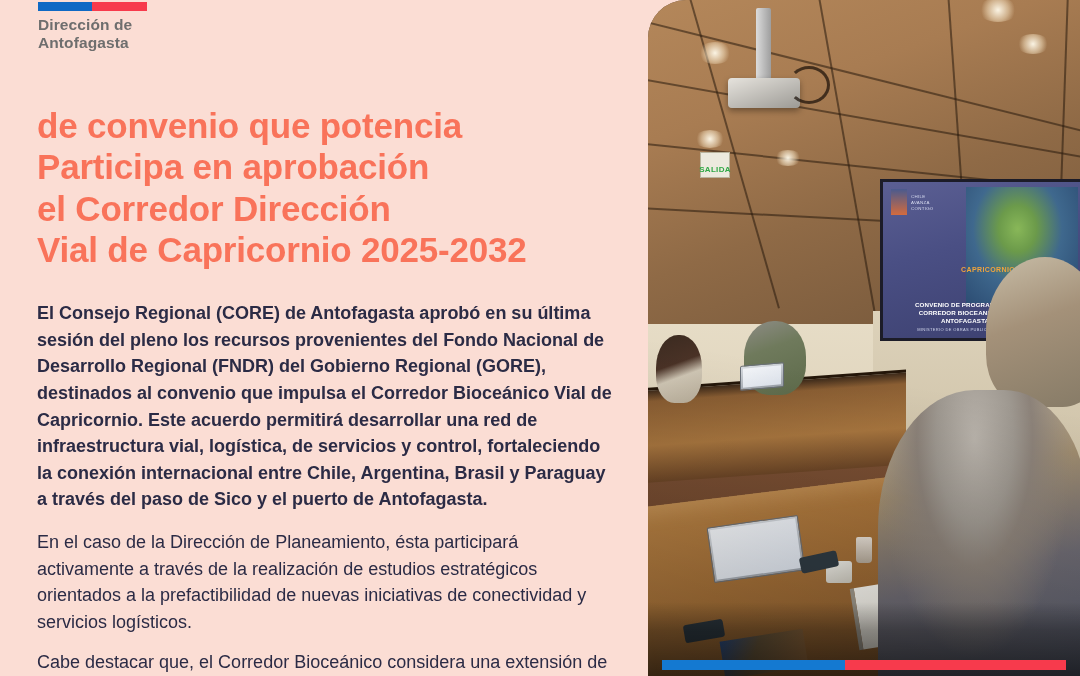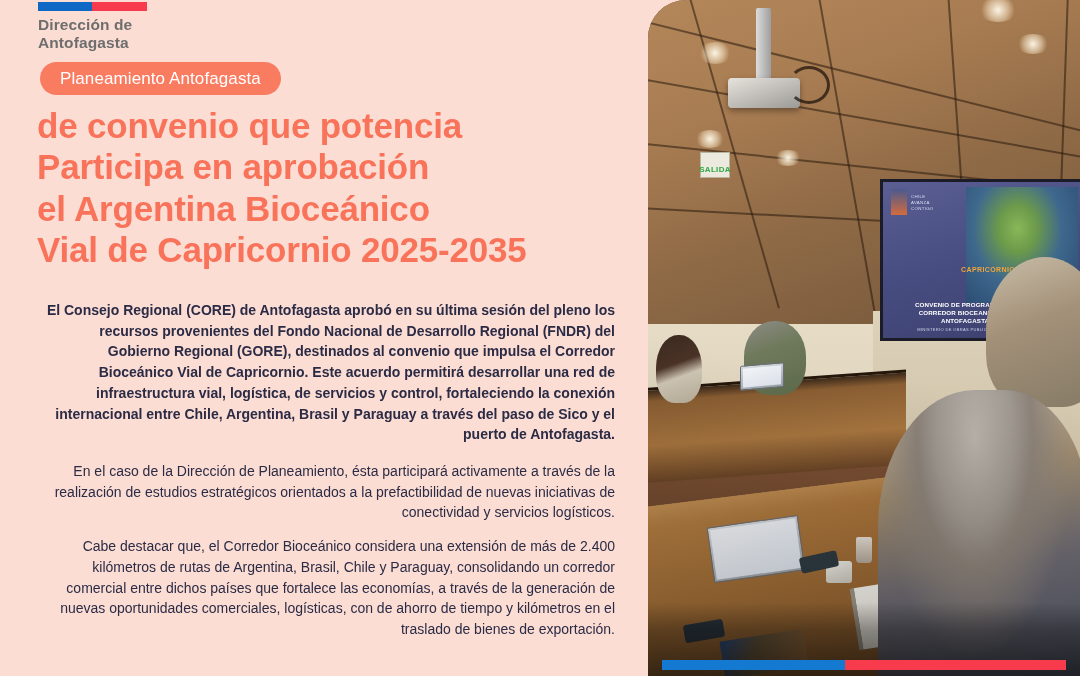--- a/index.html
+++ b/index.html
@@ -63,24 +63,24 @@
   }
   .headline .hl-line { display:block; }
 
   
   .body-copy {
     position:absolute; left:37px; top:300px;
     width:578px;
     color:#2B2B45;
   }
   .para {
-    font-size:14px;
+    font-size:18px;
     line-height:1.48;
     margin-bottom:13px;
-    text-align:right;
+    text-align:left;
   }
   .para.lead { font-weight:bold; margin-bottom:16px; }
 
   
   .photo-wrap {
     position:absolute;
     left:648px; top:0;
     width:432px; height:676px;
     border-top-left-radius:38px;
     overflow:hidden;
@@ -307,29 +307,26 @@
       <div class="flag-bar">
         <div class="flag-blue"></div>
         <div class="flag-red"></div>
       </div>
       <div class="logo-text">
         <span>Dirección de</span><br>
         <span>Antofagasta</span>
       </div>
     </div>
 
-    <div class="pill">
-      <span>Planeamiento Antofagasta</span>
-    </div>
 
     <h1 class="headline">
       <span class="hl-line">de convenio que potencia</span>
       <span class="hl-line">Participa en aprobación</span>
-      <span class="hl-line">el Argentina Bioceánico</span>
-      <span class="hl-line">Vial de Capricornio 2025-2035</span>
+      <span class="hl-line">el Corredor Dirección</span>
+      <span class="hl-line">Vial de Capricornio 2025-2032</span>
     </h1>
 
     <div class="body-copy">
       <p class="para lead">El Consejo Regional (CORE) de Antofagasta aprobó en su última sesión del pleno los recursos provenientes del Fondo Nacional de Desarrollo Regional (FNDR) del Gobierno Regional (GORE), destinados al convenio que impulsa el Corredor Bioceánico Vial de Capricornio. Este acuerdo permitirá desarrollar una red de infraestructura vial, logística, de servicios y control, fortaleciendo la conexión internacional entre Chile, Argentina, Brasil y Paraguay a través del paso de Sico y el puerto de Antofagasta.</p>
       <p class="para">En el caso de la  Dirección de Planeamiento, ésta participará activamente a través de la realización de estudios estratégicos orientados a la prefactibilidad de nuevas iniciativas de conectividad y servicios logísticos.</p>
       <p class="para">Cabe destacar que, el Corredor Bioceánico considera una extensión de más de 2.400 kilómetros de rutas de Argentina, Brasil, Chile y Paraguay, consolidando un corredor comercial entre dichos países que fortalece las economías, a través de la generación de nuevas oportunidades comerciales, logísticas, con de ahorro de tiempo y kilómetros en el traslado de bienes de exportación.</p>
     </div>
   </div>
 
   <div class="photo-wrap">

